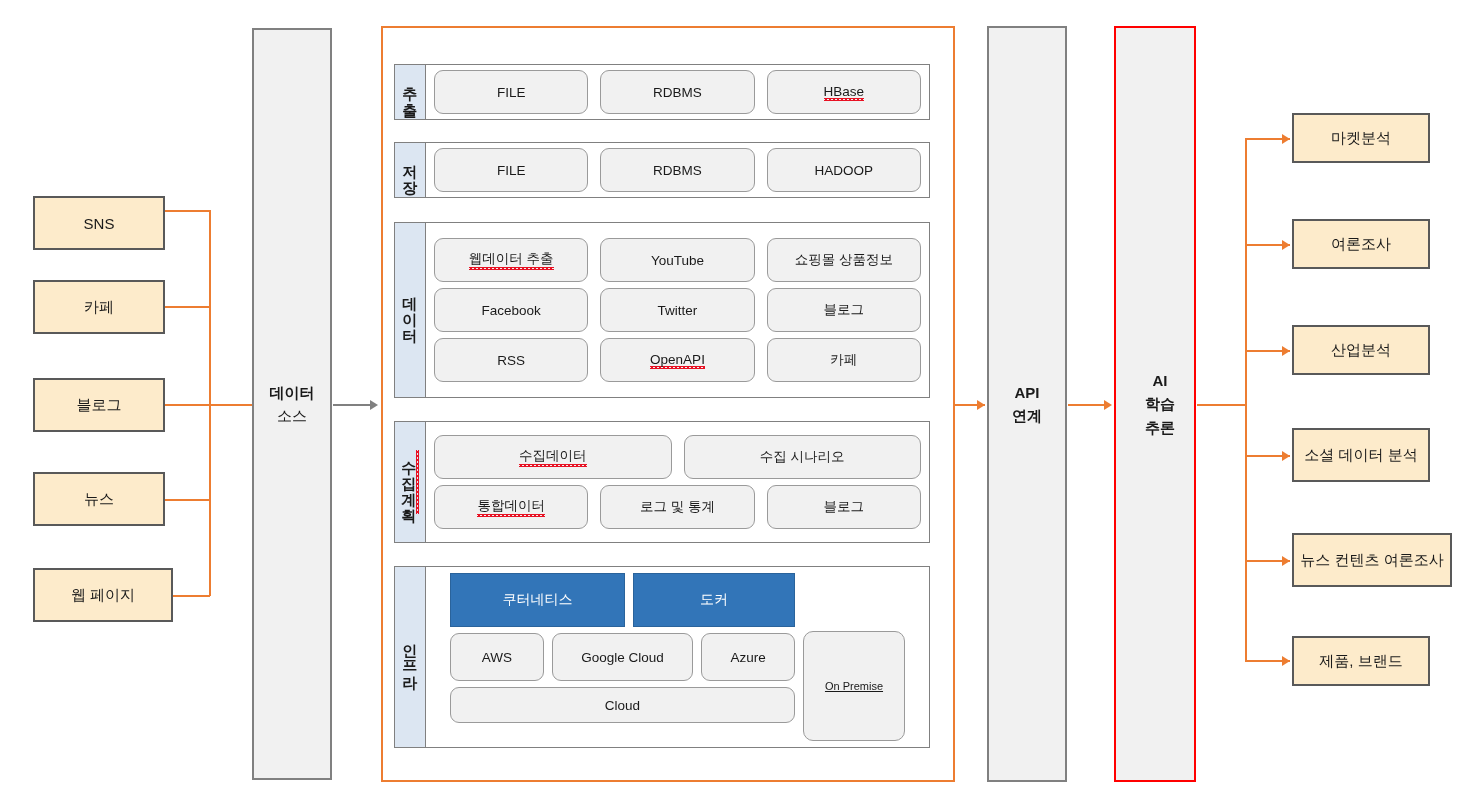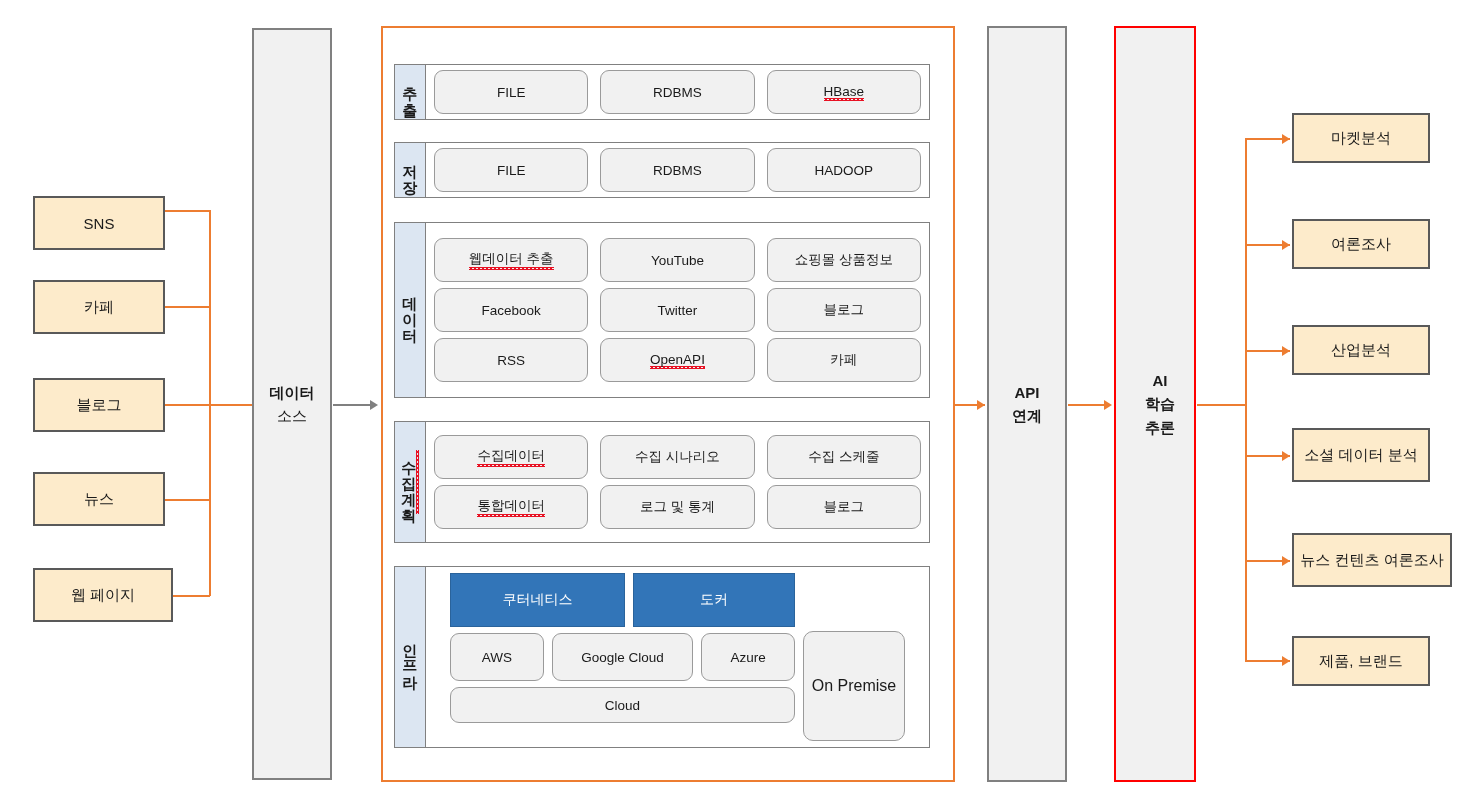--- a/index.html
+++ b/index.html
@@ -53,21 +53,21 @@
       background-position:100% 0;padding-right:2px;}
 
   
   .infra-body{flex:1;display:flex;padding:6px 24px;gap:8px;}
   .infra-left{flex:1;display:flex;flex-direction:column;gap:6px;}
   .infra-top{display:flex;gap:8px;}
   .infra-mid{display:flex;gap:8px;}
   .infra-onprem{width:100px;flex:0 0 100px;background:#F1F1F1;
         border:1px solid #9A9A9A;border-radius:10px;display:flex;
         align-items:center;justify-content:center;text-align:center;
-        font-size:16px;line-height:1.3;margin-top:58px;}
+        font-size:11px;line-height:1.3;margin-top:58px;text-decoration:underline;}
 
   
   .ln{position:absolute;background:#ED7D31;}
   .ln.gray{background:#808080;}
   .arrow-r{position:absolute;width:0;height:0;
       border-top:5px solid transparent;border-bottom:5px solid transparent;
       border-left:8px solid #ED7D31;}
   .arrow-r.gray{border-left-color:#808080;}
 
   
@@ -194,23 +194,20 @@
   <div class="sec-label">
     <span class="sq-v">수집계획</span>
   </div>
   <div class="sec-body">
     <div class="row">
       <div class="chip">
           <span class="sq">수집데이터</span>
         </div>
       <div class="chip">
           <span>수집 시나리오</span>
-        </div>
-      <div class="chip">
-          <span>수집 스케줄</span>
         </div>
     </div>
     <div class="row">
       <div class="chip">
           <span class="sq">통합데이터</span>
         </div>
       <div class="chip">
           <span>로그 및 통계</span>
         </div>
       <div class="chip">

